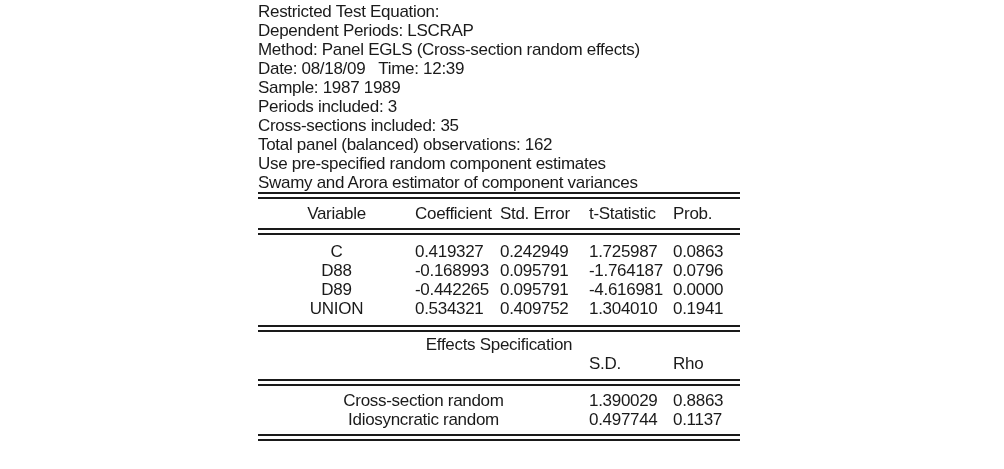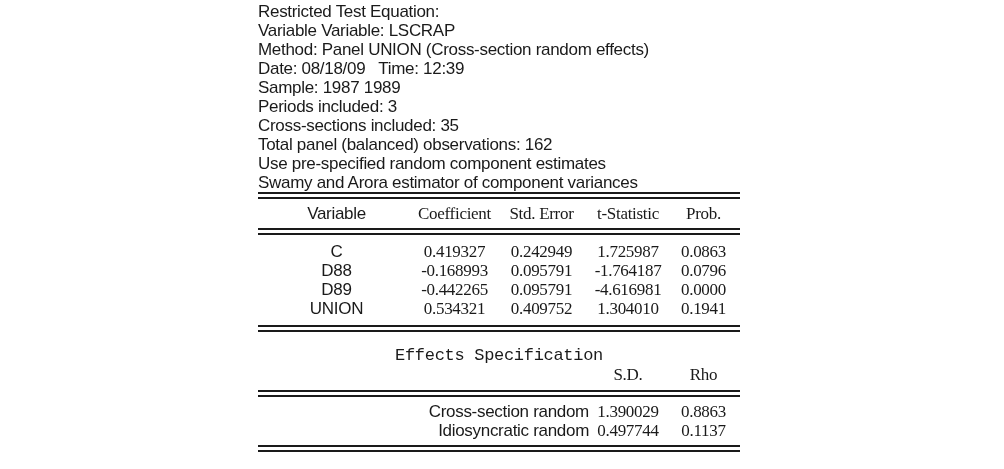--- a/index.html
+++ b/index.html
@@ -47,47 +47,45 @@
     padding-top: 7px;
     padding-bottom: 7px;
   }
   .c1 { width: 157px; text-align: center; }
   .c2 { width: 85px; }
   .c3 { width: 89px; }
   .c4 { width: 84px; }
   .c5 { width: 67px; }
   .num {
     box-sizing: border-box;
-    text-align: center;
+    text-align: left;
     padding-right: 6px;
-    font-family: Liberation Serif, serif;
   }
-  .lbl { width: 331px; text-align: right; }
+  .lbl { width: 331px; text-align: center; }
   .fx-title {
-    margin-top: 14px;
+    margin-top: 3px;
     height: 19px;
     text-align: center;
-    font-family: Liberation Mono, monospace;
   }
   .spacer6 { height: 6px; }
   .fx-rows {
     padding-top: 5px;
     padding-bottom: 5px;
   }
 </style>
 </head>
 <body>
 
 <div class="page">
   <div class="content">
 
     <div>
       <div class="hline">Restricted Test Equation:</div>
-      <div class="hline">Variable Variable: LSCRAP</div>
-      <div class="hline">Method: Panel UNION (Cross-section random effects)</div>
+      <div class="hline">Dependent Periods: LSCRAP</div>
+      <div class="hline">Method: Panel EGLS (Cross-section random effects)</div>
       <div class="hline">Date: 08/18/09   Time: 12:39</div>
       <div class="hline">Sample: 1987 1989</div>
       <div class="hline">Periods included: 3</div>
       <div class="hline">Cross-sections included: 35</div>
       <div class="hline">Total panel (balanced) observations: 162</div>
       <div class="hline">Use pre-specified random component estimates</div>
       <div class="hline">Swamy and Arora estimator of component variances</div>
     </div>
 
     <div class="rule-double"></div>

